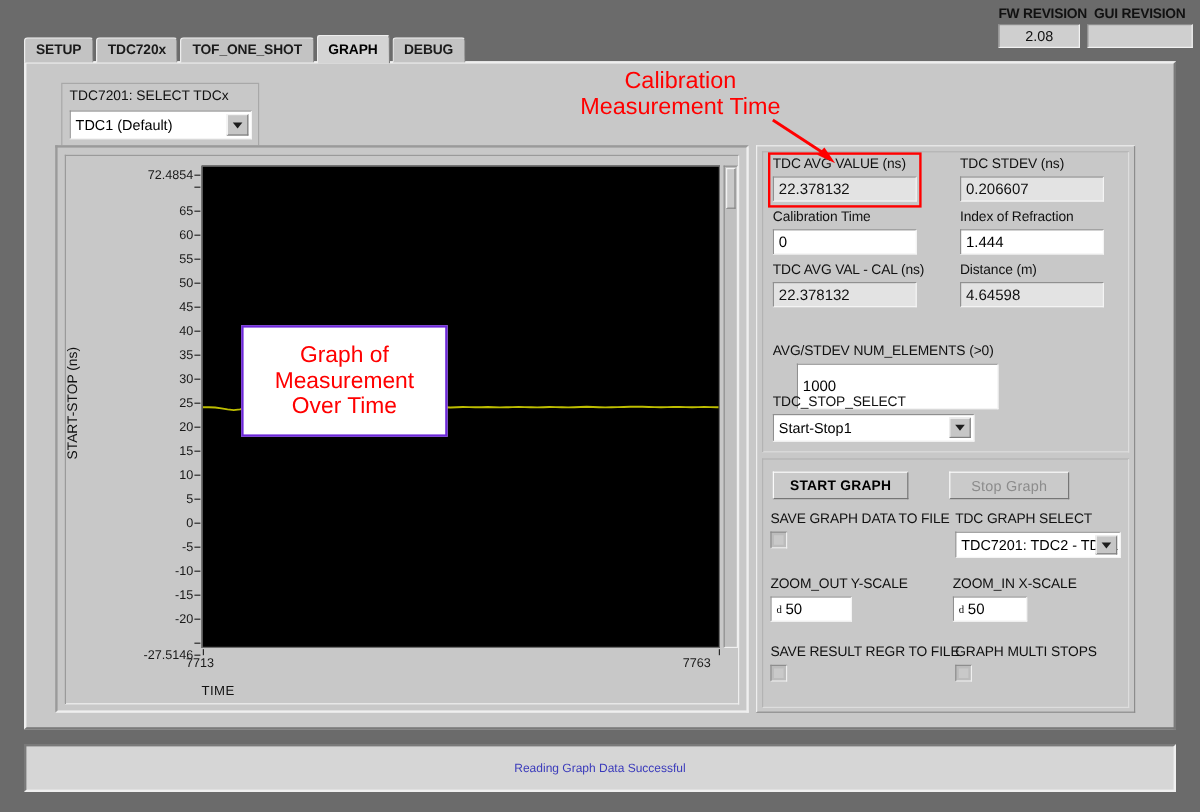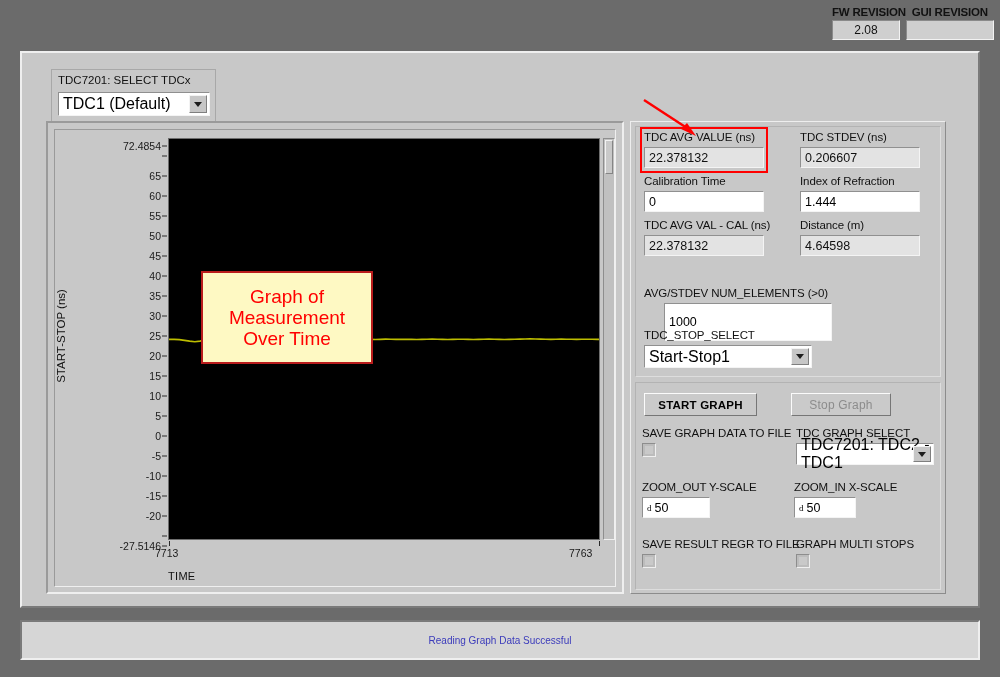--- a/index.html
+++ b/index.html
@@ -88,21 +88,21 @@
     font-size: 11.5px; color: #111; font-weight: 500;
   }
   .combo {
     position: relative;
     background: #fff;
     border-top: 1px solid #8f8f8f;
     border-left: 1px solid #8f8f8f;
     border-right: 1px solid #f4f4f4;
     border-bottom: 1px solid #f4f4f4;
     display: flex; align-items: center;
-    font-size: 16px; color: #000;
+    font-size: 12px; color: #000;
     padding-left: 4px;
   }
   .combo .arrowbtn {
     position: absolute; right: 2px; top: 2px; bottom: 2px;
     width: 18px;
     background: #c6c6c6;
     border-top: 1px solid #f3f3f3;
     border-left: 1px solid #f3f3f3;
     border-right: 1px solid #7f7f7f;
     border-bottom: 1px solid #7f7f7f;
@@ -205,22 +205,22 @@
     border-left: 1px solid #f2f2f2;
     border-right: 1px solid #858585;
     border-bottom: 1px solid #858585;
   }
 
   
   .graph-note {
     position: absolute;
     left: 153px; top: 148px;
     width: 172px; height: 93px;
-    background: #fef9c3;
-    border: 2px solid #b91c1c;
+    background: #ffffff;
+    border: 2px solid #6d28d9;
     display: flex; flex-direction: column;
     align-items: center; justify-content: center;
     color: #ff0000; font-size: 19px; line-height: 1.12;
     text-align: center; font-weight: 400;
     z-index: 30;
   }
 
   
   .ctrl-panel {
     position: absolute; left: 608px; top: 68px;
@@ -336,20 +336,27 @@
     <div class="rev-block">
       <div class="rev-label">FW REVISION</div>
       <div class="rev-field">2.08</div>
     </div>
     <div class="rev-block">
       <div class="rev-label">GUI REVISION</div>
       <div class="rev-field wide"></div>
     </div>
   </div>
 
+  <div class="tabbar">
+    <div class="tab">SETUP</div>
+    <div class="tab">TDC720x</div>
+    <div class="tab">TOF_ONE_SHOT</div>
+    <div class="tab active">GRAPH</div>
+    <div class="tab">DEBUG</div>
+  </div>
 
   <div class="panel">
 
     <div class="tdcx-group">
       <div class="tdcx-label">TDC7201: SELECT TDCx</div>
       <div class="combo tdcx-combo">
         <span>TDC1 (Default)</span>
         <span class="arrowbtn">
             <span class="caret"></span>
           </span>
@@ -500,20 +507,24 @@
           </div>
 
         <div class="fld-label" style="left:160px; top:155px;">GRAPH MULTI STOPS</div>
         <div class="chk" style="left:160px; top:171px;">
             <i></i>
           </div>
       </div>
     </div>
   </div>
 
+  <div class="callout">
+    <div>Calibration</div>
+    <div>Measurement Time</div>
+  </div>
   <svg class="arrow-svg" width="70" height="45">
     <line x1="4" y1="4" x2="50" y2="34" stroke="#ff0000" stroke-width="2.4"></line>
     <polygon points="56,40 41,33 47,27" fill="#ff0000"></polygon>
   </svg>
 
   <div class="statusbar">
     <span>Reading Graph Data Successful</span>
   </div>
 </div>
 

